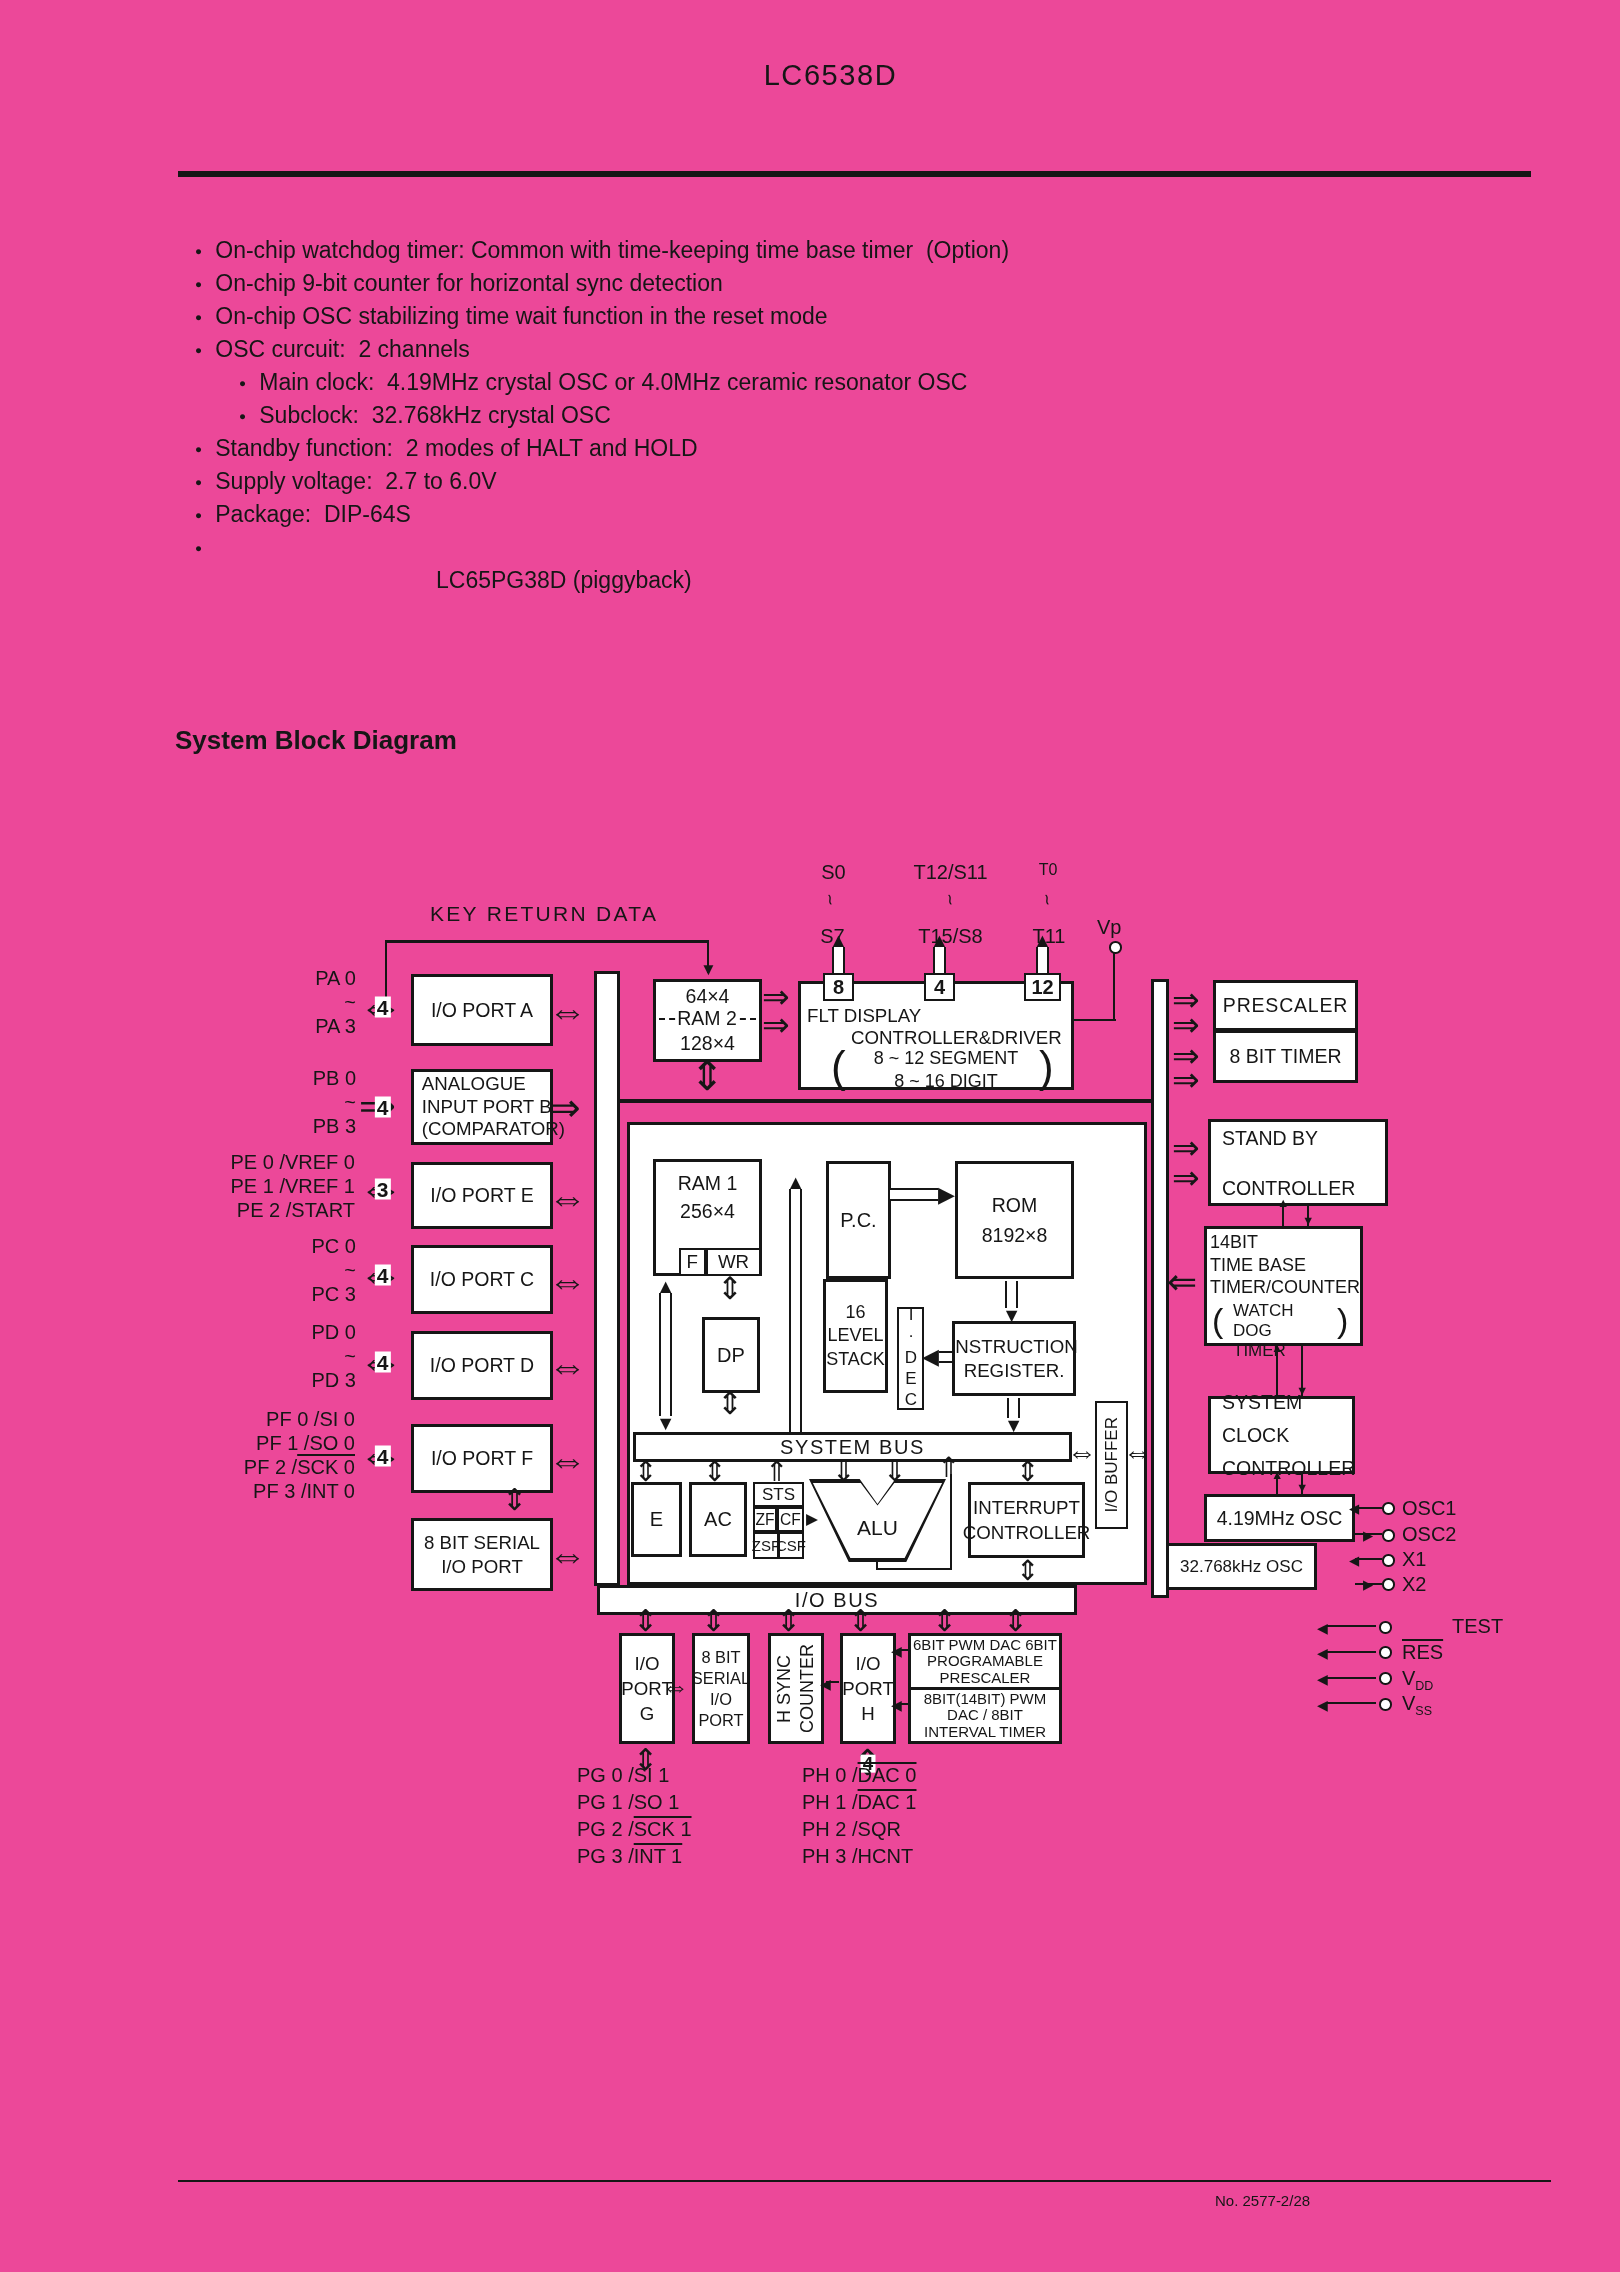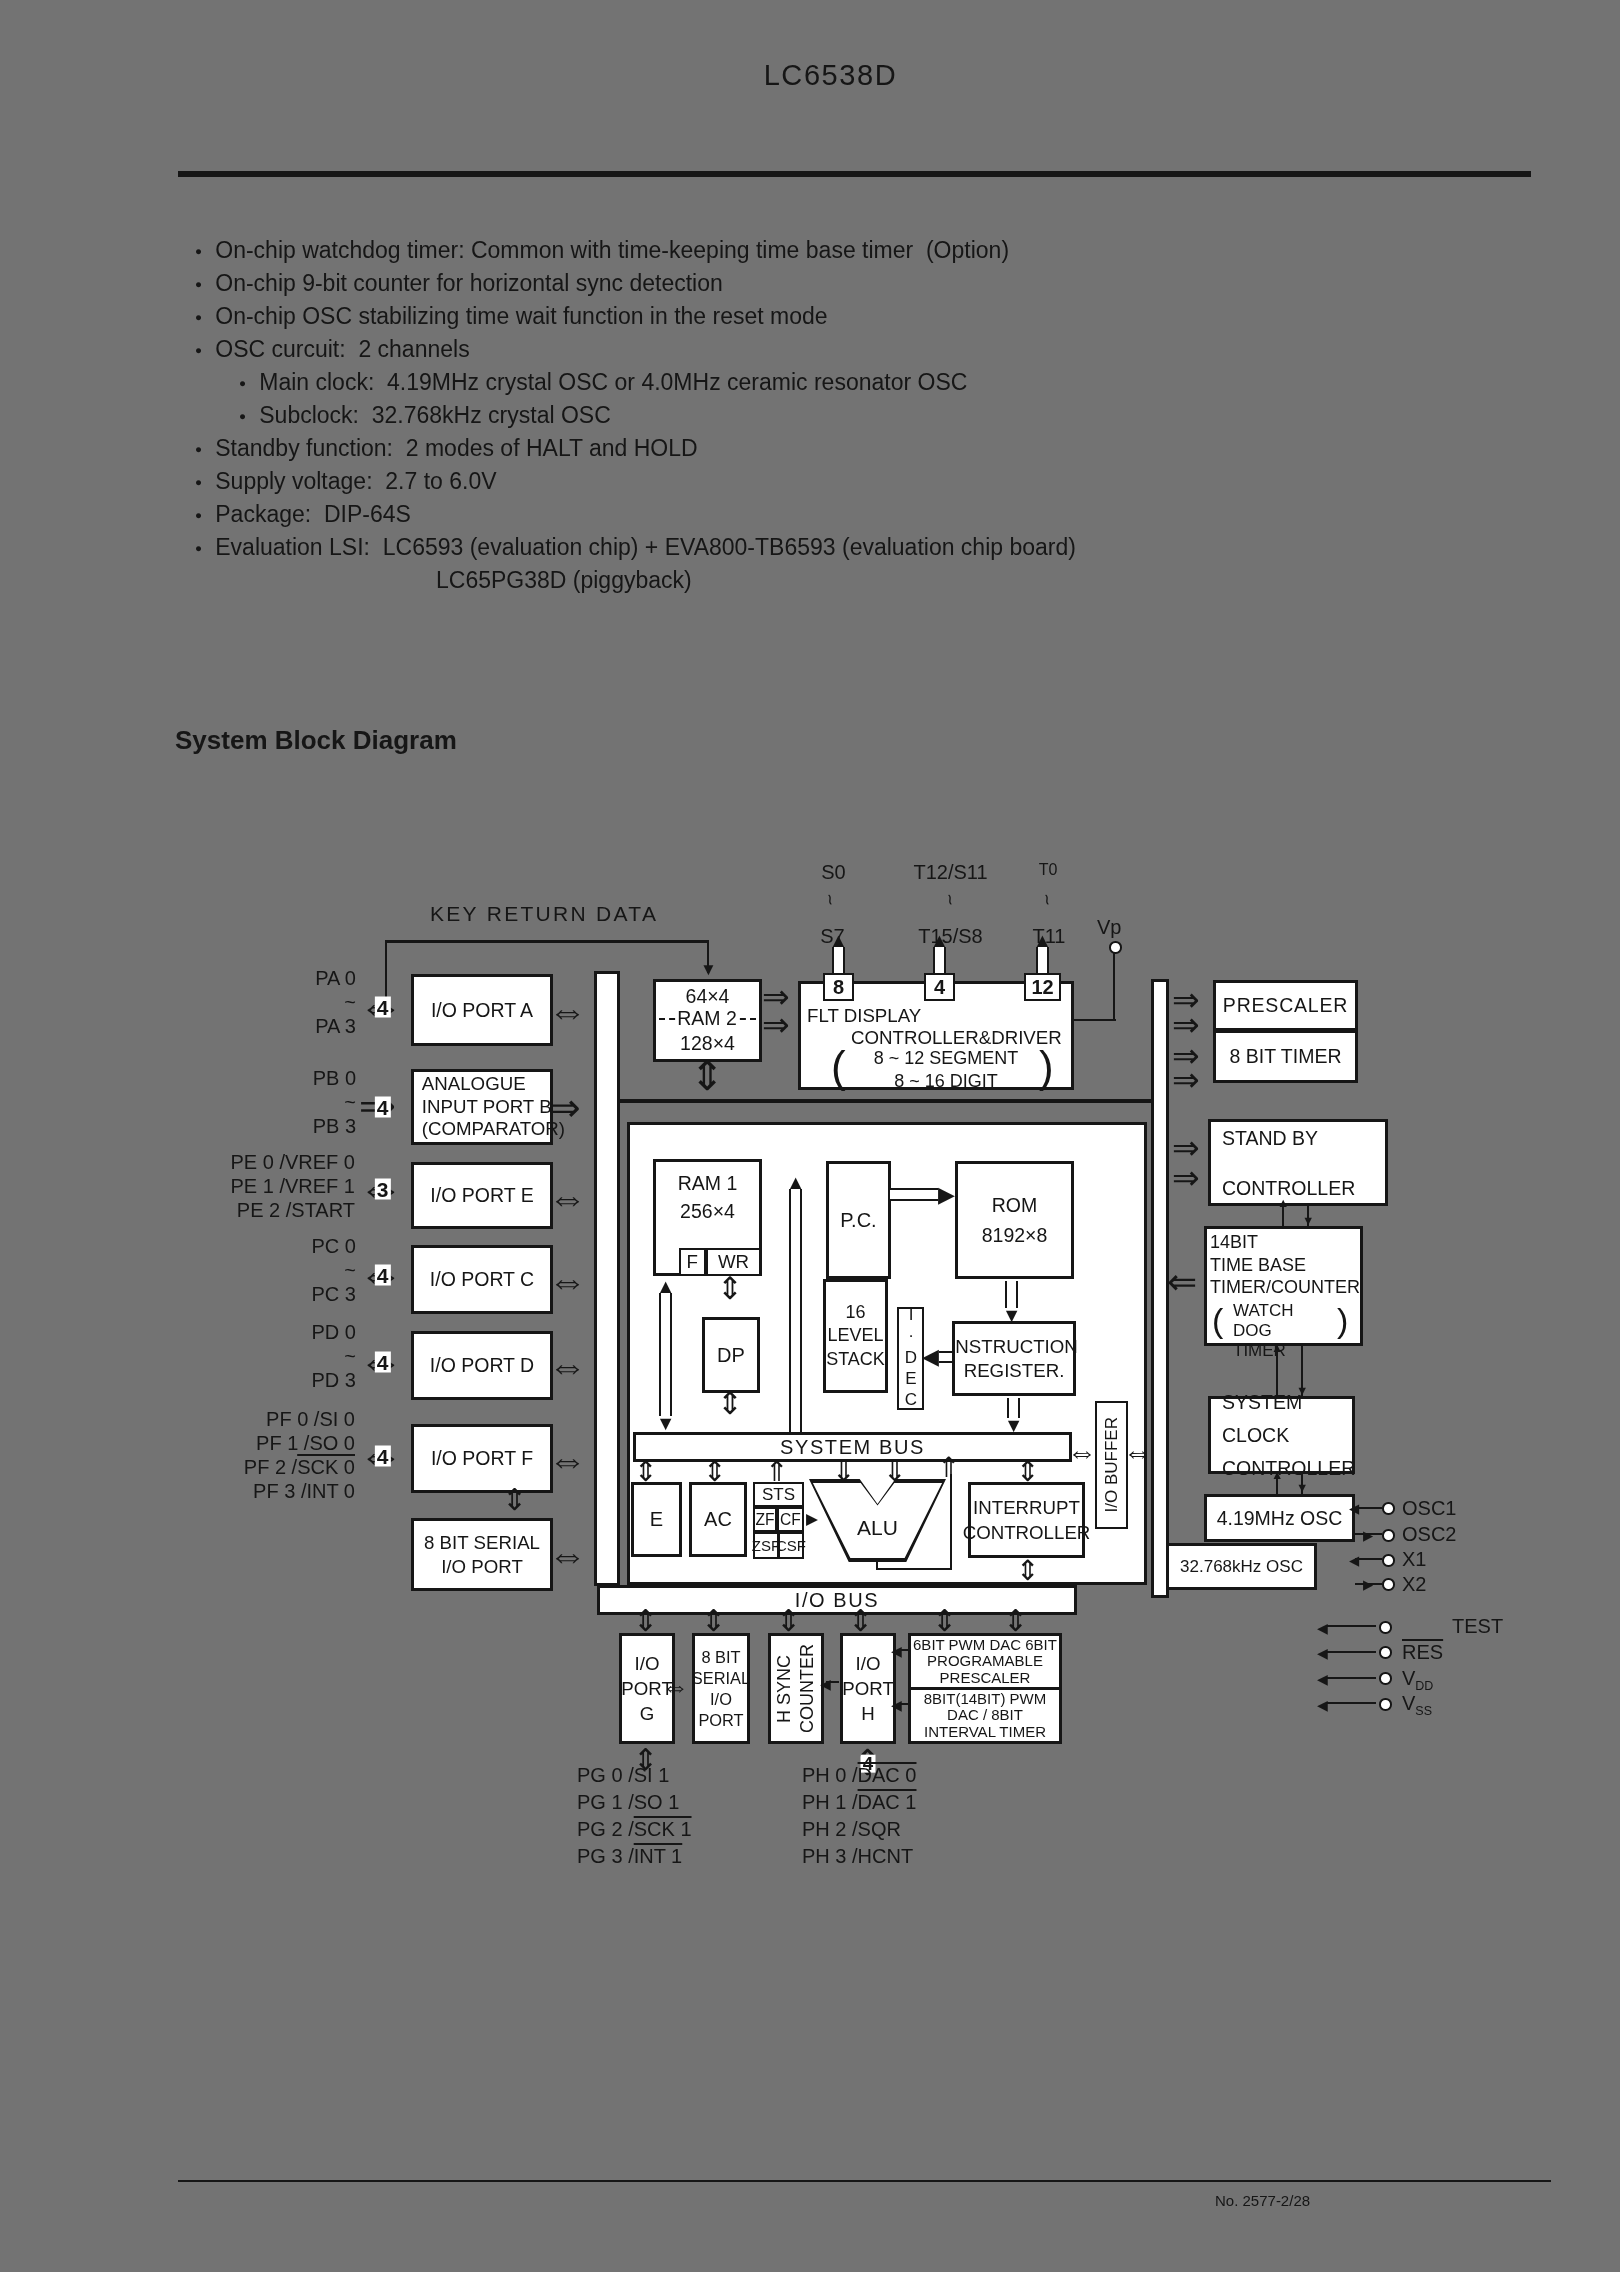--- a/index.html
+++ b/index.html
@@ -1,16 +1,16 @@
 <!DOCTYPE html>
 <html style="font-size:12.5px"><head>
 <meta charset="utf-8">
 <style>
   html,body{margin:0;padding:0;background:#9a9a9a}
-  .page{position:relative;width:1621px;height:2273px;margin:0 auto;background:#737373;
+  .page{position:relative;width:1621px;height:2273px;margin:0 auto;background:#ec4899;
         font-family:"Liberation Sans",sans-serif;color:#161616;overflow:hidden}
   .lbl{position:absolute;white-space:pre-line;line-height:1.2;color:#161616}
   .box{position:absolute;background:#fff;border:3.1px solid #161616;box-sizing:border-box;
        display:flex;flex-direction:column;align-items:center;justify-content:center;
        text-align:center;white-space:pre-line;color:#161616}
   .b3{border-width:2.3px}.b5{border-width:3.9px}
   .tal{align-items:flex-start;text-align:left;padding-left:11px}
   .ln{position:absolute;background:#161616}
   .dsh{position:absolute;border-top:2.3px dashed #161616}
   .g{position:absolute;line-height:1;color:#161616;user-select:none}
@@ -50,21 +50,21 @@
   <div class="feat">
     <div class="frow"><span class="bdot">●</span><span>On-chip watchdog timer: Common with time-keeping time base timer  (Option)</span></div>
     <div class="frow"><span class="bdot">●</span><span>On-chip 9-bit counter for horizontal sync detection</span></div>
     <div class="frow"><span class="bdot">●</span><span>On-chip OSC stabilizing time wait function in the reset mode</span></div>
     <div class="frow"><span class="bdot">●</span><span>OSC curcuit:  2 channels</span></div>
     <div class="frow fsub"><span class="bdot">●</span><span>Main clock:  4.19MHz crystal OSC or 4.0MHz ceramic resonator OSC</span></div>
     <div class="frow fsub"><span class="bdot">●</span><span>Subclock:  32.768kHz crystal OSC</span></div>
     <div class="frow"><span class="bdot">●</span><span>Standby function:  2 modes of HALT and HOLD</span></div>
     <div class="frow"><span class="bdot">●</span><span>Supply voltage:  2.7 to 6.0V</span></div>
     <div class="frow"><span class="bdot">●</span><span>Package:  DIP-64S</span></div>
-    <div class="frow"><span class="bdot">●</span><span>Evaluation LSI:  LC6593 (evaluation chip) + EVA800-TB6593 (evaluation chip board)</span></div>
+    <div class="frow"><span class="bdot">●</span></div>
     <div class="frow fcont"><span>LC65PG38D (piggyback)</span></div>
   </div>
 
   <div class="lbl" style="left:175px;top:725px;font-size:26px;font-weight:700">System Block Diagram</div>
 
   <div class="lbl" style="left:810px;top:860px;width:47px;text-align:center;font-size:20px">S0</div>
   <div class="tld" style="left:824px;top:888px">~</div>
   <div class="lbl" style="left:809px;top:924px;width:47px;text-align:center;font-size:20px">S7</div>
   <div class="lbl" style="left:904px;top:860px;width:93px;text-align:center;font-size:20px">T12/S11</div>
   <div class="tld" style="left:944px;top:888px">~</div>

